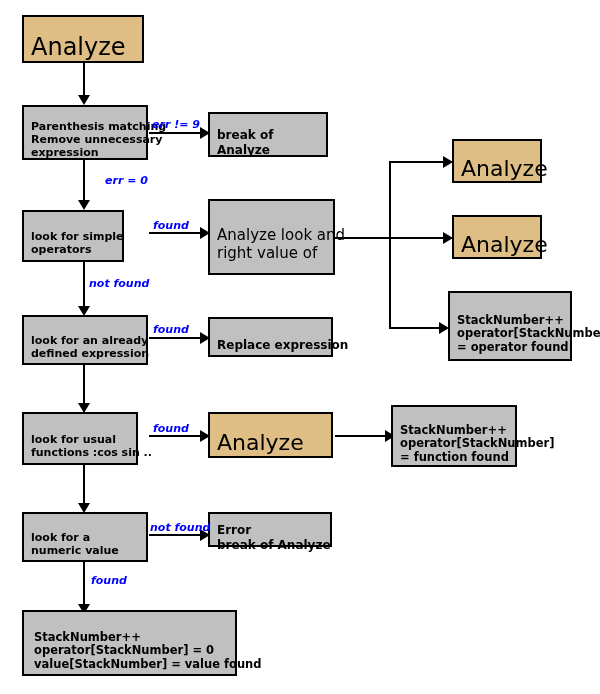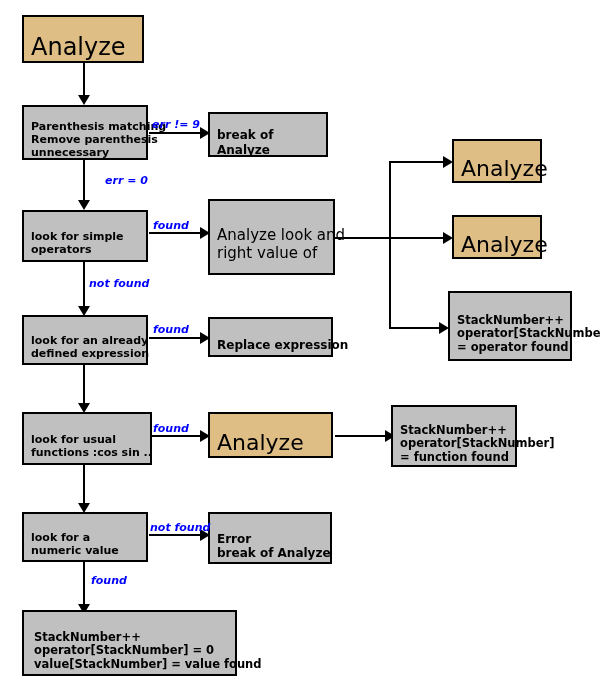--- a/index.html
+++ b/index.html
@@ -158,34 +158,34 @@
     <div class="shadow"></div>
     <div class="lines f-title">
       <div>Analyze</div>
     </div>
   </div>
 
   <div class="node" style="left:22px; top:105px; width:126px; height:55px;">
     <div class="shadow"></div>
     <div class="lines f-small">
       <div>Parenthesis matching</div>
-      <div>Remove parenthesis</div>
-      <div>unnecessary</div>
+      <div>Remove unnecessary</div>
+      <div>expression</div>
     </div>
   </div>
 
   <div class="node" style="left:208px; top:112px; width:120px; height:45px;">
     <div class="shadow"></div>
     <div class="lines f-med">
       <div>break of</div>
       <div>Analyze</div>
     </div>
   </div>
 
-  <div class="node" style="left:22px; top:210px; width:126px; height:52px;">
+  <div class="node" style="left:22px; top:210px; width:102px; height:52px;">
     <div class="shadow"></div>
     <div class="lines f-small">
       <div>look for simple</div>
       <div>operators</div>
     </div>
   </div>
 
   <div class="node" style="left:208px; top:199px; width:127px; height:76px;">
     <div class="shadow"></div>
     <div class="lines f-expr">
@@ -225,21 +225,21 @@
   </div>
 
   <div class="node" style="left:22px; top:315px; width:126px; height:50px;">
     <div class="shadow"></div>
     <div class="lines f-small">
       <div>look for an already</div>
       <div>defined expression</div>
     </div>
   </div>
 
-  <div class="node" style="left:22px; top:412px; width:130px; height:53px;">
+  <div class="node" style="left:22px; top:412px; width:116px; height:53px;">
     <div class="shadow"></div>
     <div class="lines f-small">
       <div>look for usual</div>
       <div>functions :cos sin ..</div>
     </div>
   </div>
 
   <div class="node tan" style="left:208px; top:412px; width:125px; height:46px;">
     <div class="shadow"></div>
     <div class="lines f-huge">
@@ -257,21 +257,21 @@
   </div>
 
   <div class="node" style="left:22px; top:512px; width:126px; height:50px;">
     <div class="shadow"></div>
     <div class="lines f-small">
       <div>look for a</div>
       <div>numeric value</div>
     </div>
   </div>
 
-  <div class="node" style="left:208px; top:512px; width:124px; height:52px;">
+  <div class="node" style="left:208px; top:512px; width:124px; height:35px;">
     <div class="shadow"></div>
     <div class="lines f-med">
       <div>Error</div>
       <div>break of Analyze</div>
     </div>
   </div>
 
   <div class="node overflow" style="left:22px; top:610px; width:215px; height:66px;">
     <div class="shadow"></div>
     <div class="lines f-mono" style="padding-left:10px;">

